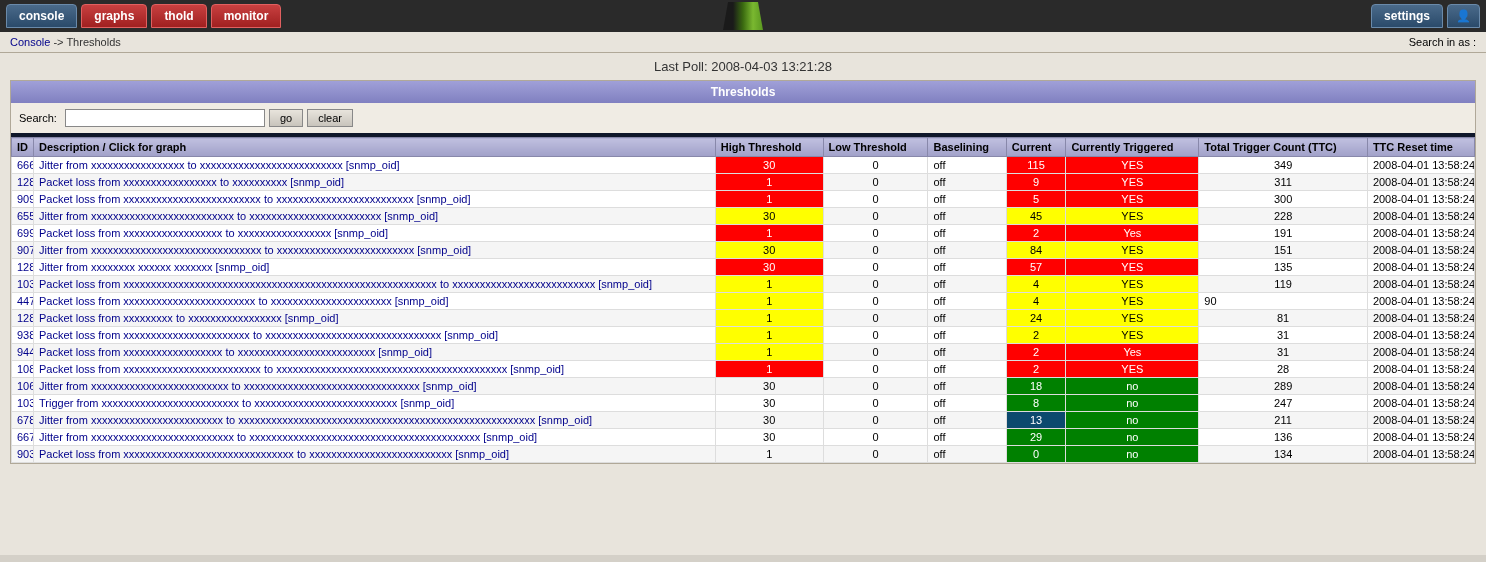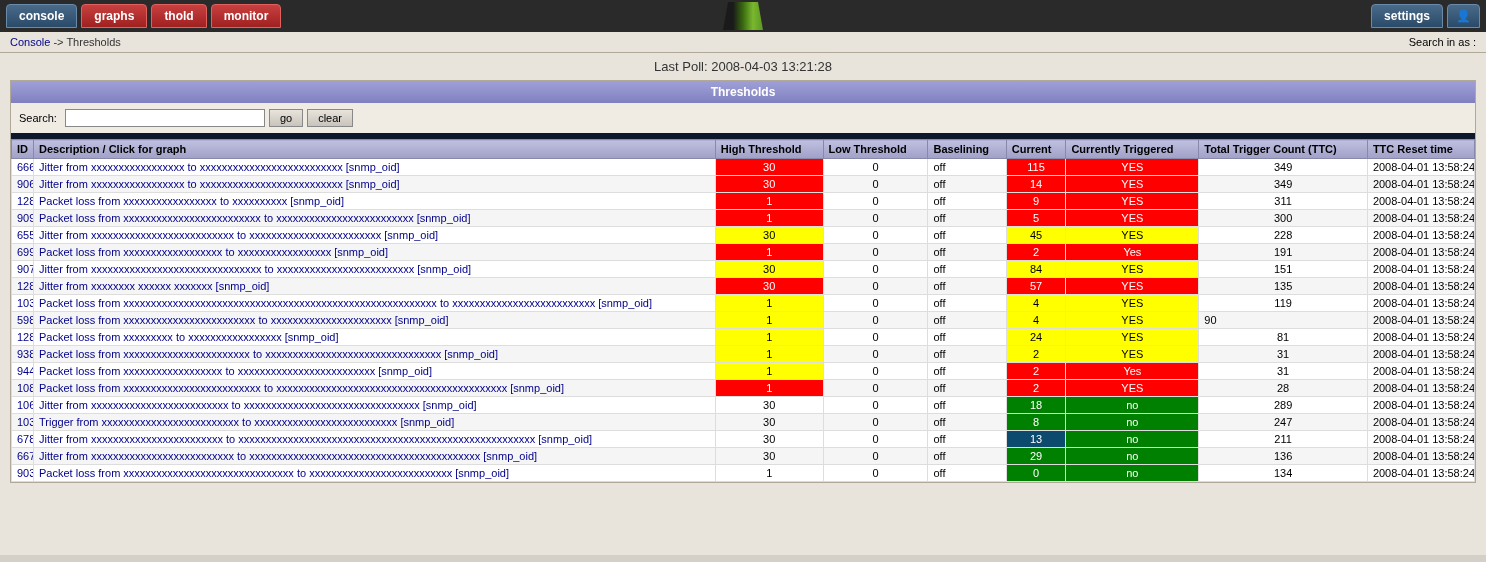--- a/index.html
+++ b/index.html
@@ -61,21 +61,21 @@
       font-size: 12px;
       font-weight: bold;
     }
 
     .search-bar {
       padding: 6px 8px;
       display: flex;
       align-items: center;
       gap: 4px;
       background: #f0ece4;
-      border-bottom: 6px solid #0f172a;
+      border-bottom: 4px solid #0f172a;
     }
     .search-label { font-size: 11px; margin-right: 4px; }
     .search-input {
       border: 1px solid #888;
       padding: 2px 4px;
       font-size: 11px;
       width: 200px;
       background: #fff;
     }
     .search-btn {
@@ -194,31 +194,20 @@
             <td style="color: rgb(0, 0, 139); max-width: 580px; overflow: hidden; text-overflow: ellipsis;">Jitter from xxxxxxxxxxxxxxxxx to xxxxxxxxxxxxxxxxxxxxxxxxxx [snmp_oid]</td>
             <td style="text-align: center; background: rgb(255, 0, 0); color: rgb(255, 255, 255);">30</td>
             <td style="text-align: center;">0</td>
             <td>off</td>
             <td style="text-align: center; background: rgb(255, 0, 0); color: rgb(255, 255, 255);">115</td>
             <td style="text-align: center; background: rgb(255, 0, 0); color: rgb(255, 255, 255);">YES</td>
             <td style="text-align: center;">349</td>
             <td>2008-04-01 13:58:24</td>
           </tr>
           <tr>
-            <td class="id-col" style="color: rgb(0, 0, 139);">906</td>
-            <td style="color: rgb(0, 0, 139); max-width: 580px; overflow: hidden; text-overflow: ellipsis;">Jitter from xxxxxxxxxxxxxxxxx to xxxxxxxxxxxxxxxxxxxxxxxxxx [snmp_oid]</td>
-            <td style="text-align: center; background: rgb(255, 0, 0); color: rgb(255, 255, 255);">30</td>
-            <td style="text-align: center;">0</td>
-            <td>off</td>
-            <td style="text-align: center; background: rgb(255, 0, 0); color: rgb(255, 255, 255);">14</td>
-            <td style="text-align: center; background: rgb(255, 0, 0); color: rgb(255, 255, 255);">YES</td>
-            <td style="text-align: center;">349</td>
-            <td>2008-04-01 13:58:24</td>
-          </tr>
-          <tr>
             <td class="id-col" style="color: rgb(0, 0, 139);">1287</td>
             <td style="color: rgb(0, 0, 139); max-width: 580px; overflow: hidden; text-overflow: ellipsis;">Packet loss from xxxxxxxxxxxxxxxxx to xxxxxxxxxx [snmp_oid]</td>
             <td style="text-align: center; background: rgb(255, 0, 0); color: rgb(255, 255, 255);">1</td>
             <td style="text-align: center;">0</td>
             <td>off</td>
             <td style="text-align: center; background: rgb(255, 0, 0); color: rgb(255, 255, 255);">9</td>
             <td style="text-align: center; background: rgb(255, 0, 0); color: rgb(255, 255, 255);">YES</td>
             <td style="text-align: center;">311</td>
             <td>2008-04-01 13:58:24</td>
           </tr>
@@ -282,21 +271,21 @@
             <td style="color: rgb(0, 0, 139); max-width: 580px; overflow: hidden; text-overflow: ellipsis;">Packet loss from xxxxxxxxxxxxxxxxxxxxxxxxxxxxxxxxxxxxxxxxxxxxxxxxxxxxxxxxx to xxxxxxxxxxxxxxxxxxxxxxxxxx [snmp_oid]</td>
             <td style="text-align: center; background: rgb(255, 255, 0); color: rgb(0, 0, 0);">1</td>
             <td style="text-align: center;">0</td>
             <td>off</td>
             <td style="text-align: center; background: rgb(255, 255, 0); color: rgb(0, 0, 0);">4</td>
             <td style="text-align: center; background: rgb(255, 255, 0); color: rgb(0, 0, 0);">YES</td>
             <td style="text-align: center;">119</td>
             <td>2008-04-01 13:58:24</td>
           </tr>
           <tr>
-            <td class="id-col" style="color: rgb(0, 0, 139);">598</td>
+            <td class="id-col" style="color: rgb(0, 0, 139);">447</td>
             <td style="color: rgb(0, 0, 139); max-width: 580px; overflow: hidden; text-overflow: ellipsis;">Packet loss from xxxxxxxxxxxxxxxxxxxxxxxx to xxxxxxxxxxxxxxxxxxxxxx [snmp_oid]</td>
             <td style="text-align: center; background: rgb(255, 255, 0); color: rgb(0, 0, 0);">1</td>
             <td style="text-align: center;">0</td>
             <td>off</td>
             <td style="text-align: center; background: rgb(255, 255, 0); color: rgb(0, 0, 0);">4</td>
             <td style="text-align: center; background: rgb(255, 255, 0); color: rgb(0, 0, 0);">YES</td>
             <td style="text-align: left;">90</td>
             <td>2008-04-01 13:58:24</td>
           </tr>
           <tr>

